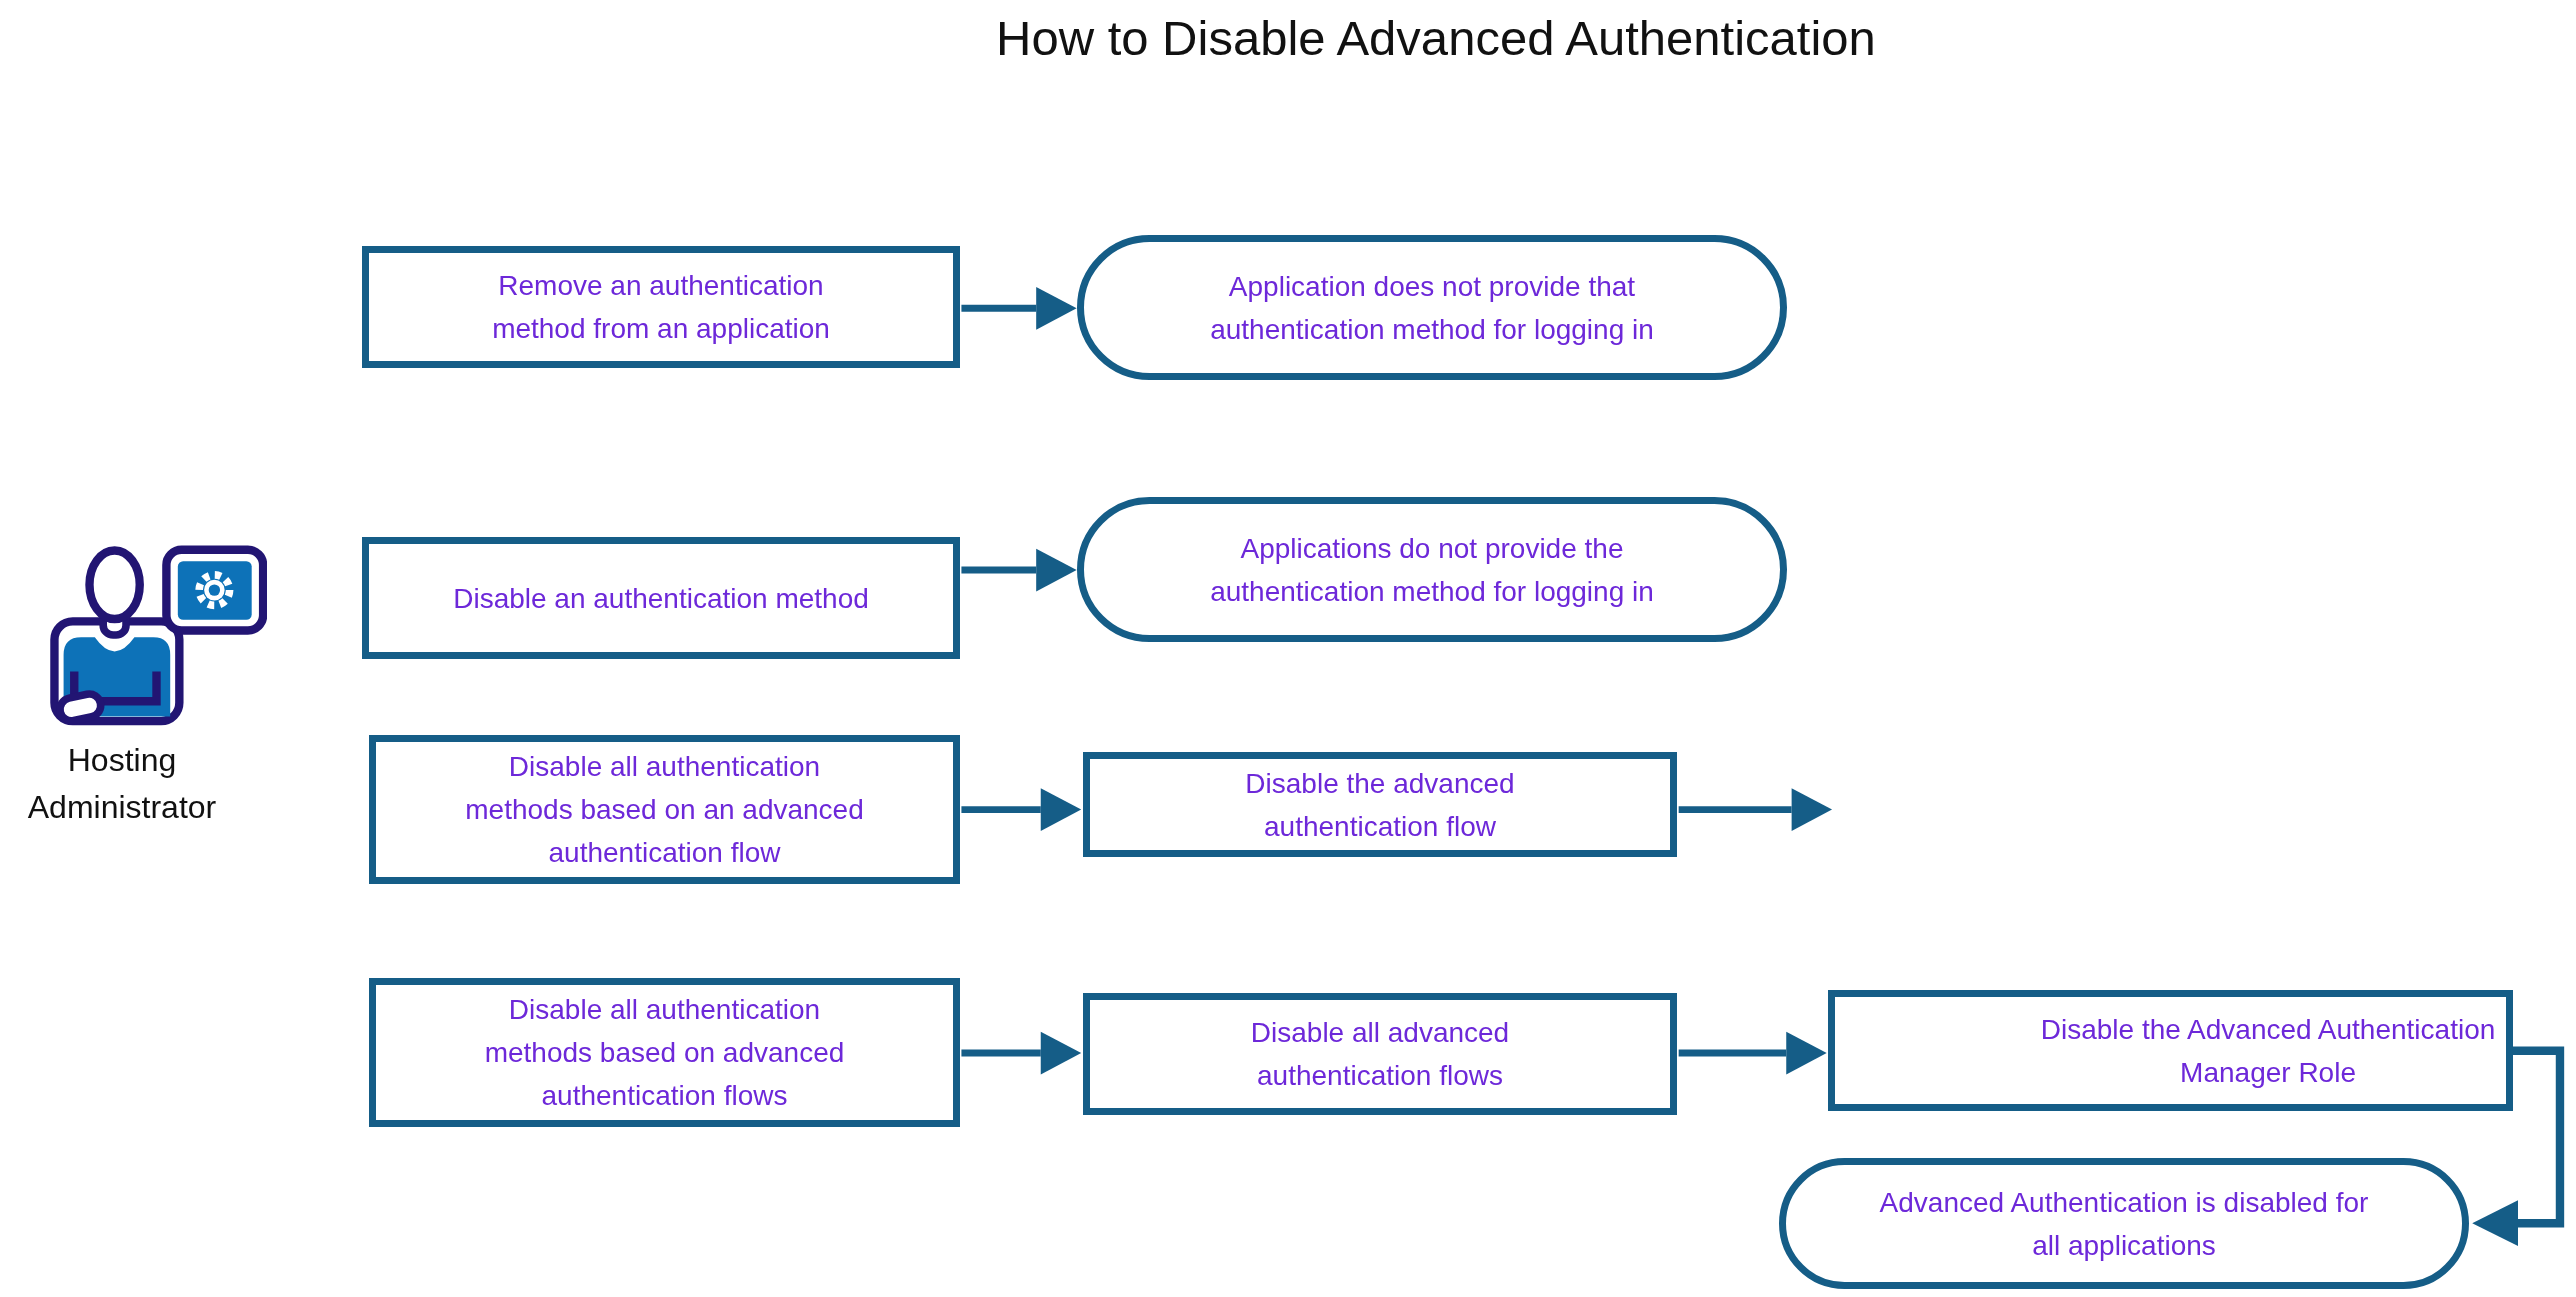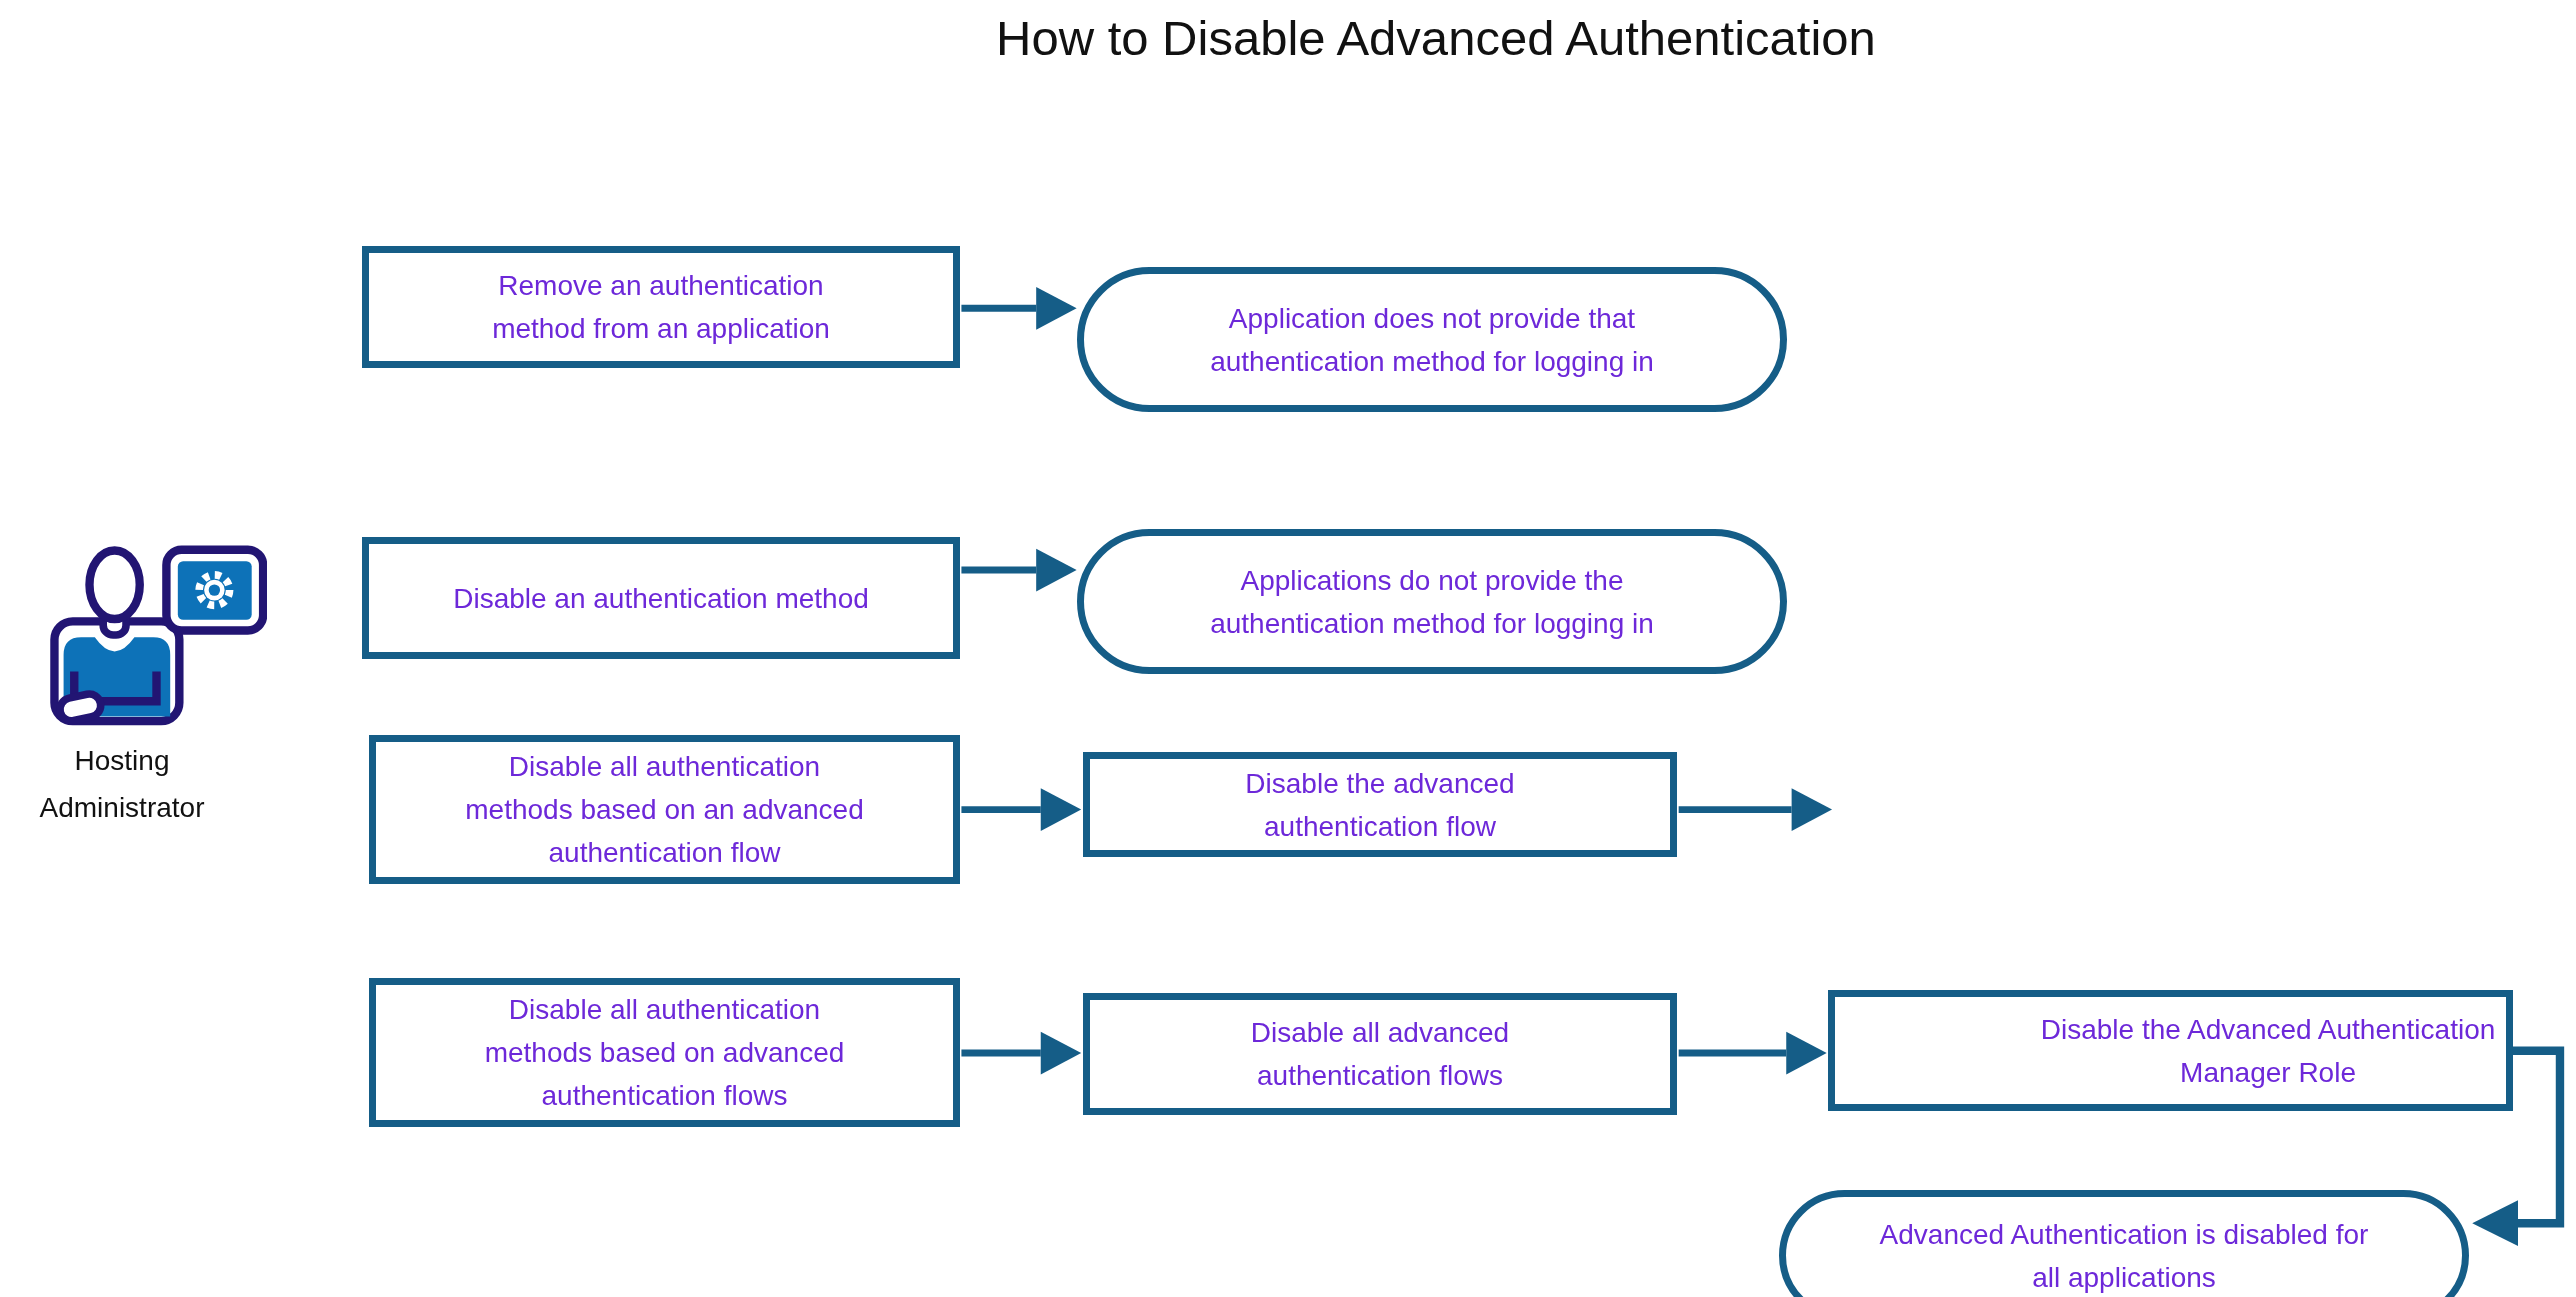--- a/index.html
+++ b/index.html
@@ -24,35 +24,35 @@
     border:7.6px solid #155d87;
     display:flex;align-items:center;justify-content:center;
     text-align:center;
     color:#6d28d9;
     font-size:28px;line-height:43px;
   }
   .node .txt{
     white-space:pre-line;
     padding:0 10.7px;
   }
-  .terminator{border-radius:762px;margin-top:32px;}
+  .terminator{border-radius:762px;}
   svg.layer{
     position:absolute;left:0;top:0;
     pointer-events:none;
   }
   .edge-line{stroke:#155d87;stroke-width:9;fill:none;}
   .edge-elbow{stroke:#155d87;stroke-width:11;fill:none;}
   .edge-head{fill:#155d87;stroke:none;}
   #actor{
     position:absolute;left:46px;top:533px;width:221px;height:198px;
   }
   .actor-label{
     position:absolute;left:0px;top:737px;width:244px;
     text-align:center;
-    font-size:28px;line-height:47px;
+    font-size:32px;line-height:47px;
     color:#111111;
     white-space:pre-line;
   }
 </style>
 </head>
 <body>
 
 <div id="canvas">
 
   <div class="title">How to Disable Advanced Authentication</div>

